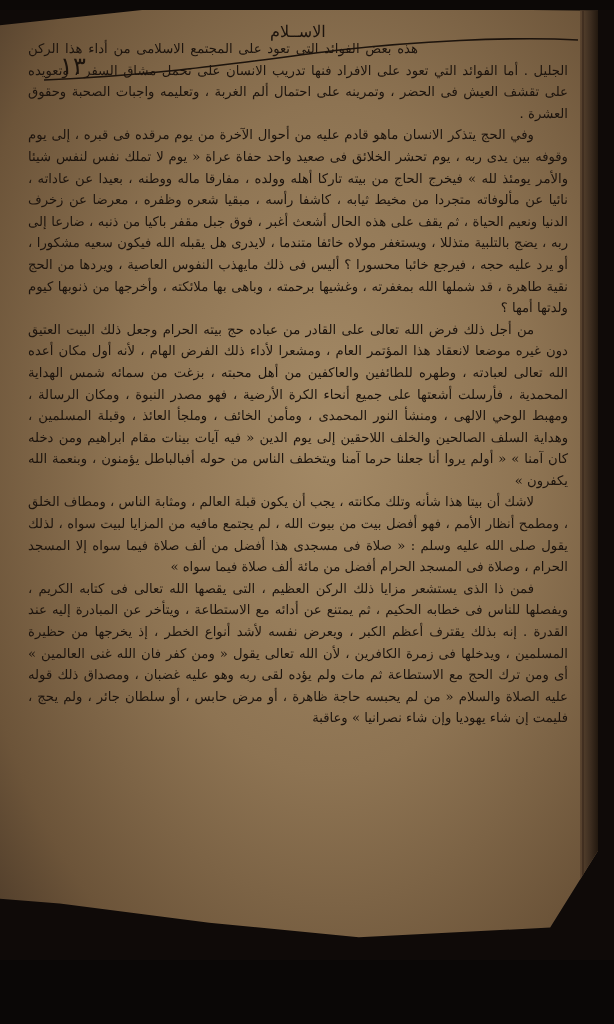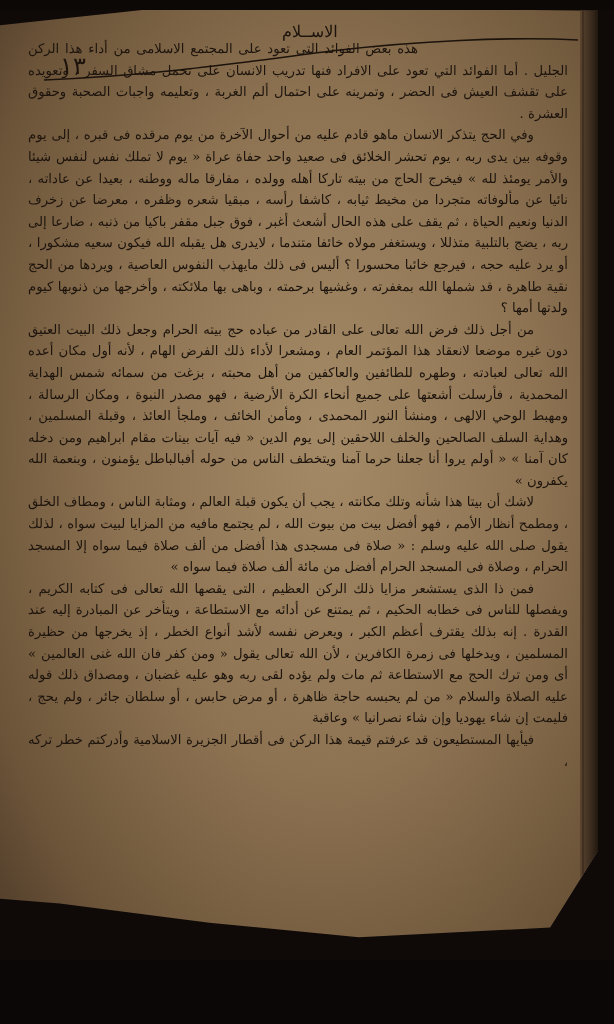--- a/index.html
+++ b/index.html
@@ -25,21 +25,20 @@
   }
   .top-shadow {
     position:absolute; left:0; top:0; width:614px; height:10px; background:#0c0806;
   }
   .header {
     position:absolute; left:40px; top:8px; width:530px; height:62px;
   }
   .running-title {
     position:absolute; left:230px; top:8px; font-size:16px; color:#1c130c;
     direction:rtl;
-    margin-left:12px;
   }
   .page-number {
     position:absolute; left:20px; top:38px; font-size:24px; color:#1c130c;
   }
   .header-rule {
     position:absolute; left:0; top:0; width:540px; height:70px;
   }
   .text {
     position:absolute; left:28px; top:32px; width:540px;
     direction:rtl; text-align:justify;
@@ -66,18 +65,17 @@
     <span class="running-title">الاســلام</span>
     <span class="page-number">١٣</span>
   </div>
 
   <div class="text">
     <p class="para first">هذه بعض الفوائد التى تعود على المجتمع الاسلامى من أداء هذا الركن الجليل . أما الفوائد التي تعود على الافراد فنها تدريب الانسان على تحمل مشاق السفر ، وتعويده على تقشف العيش فى الحضر ، وتمرينه على احتمال ألم الغربة ، وتعليمه واجبات الصحبة وحقوق العشرة .</p>
     <p class="para">وفي الحج يتذكر الانسان ماهو قادم عليه من أحوال الآخرة من يوم مرقده فى قبره ، إلى يوم وقوفه بين يدى ربه ، يوم تحشر الخلائق فى صعيد واحد حفاة عراة « يوم لا تملك نفس لنفس شيئا والأمر يومئذ لله » فيخرج الحاج من بيته تاركا أهله وولده ، مفارقا ماله ووطنه ، بعيدا عن عاداته ، نائيا عن مألوفاته متجردا من مخيط ثيابه ، كاشفا رأسه ، مبقيا شعره وظفره ، معرضا عن زخرف الدنيا ونعيم الحياة ، ثم يقف على هذه الحال أشعث أغبر ، فوق جبل مقفر باكيا من ذنبه ، ضارعا إلى ربه ، يضج بالتلبية متذللا ، ويستغفر مولاه خائفا متندما ، لايدرى هل يقبله الله فيكون سعيه مشكورا ، أو يرد عليه حجه ، فيرجع خائبا محسورا ؟ أليس فى ذلك مايهذب النفوس العاصية ، ويردها من الحج نقية طاهرة ، قد شملها الله بمغفرته ، وغشيها برحمته ، وباهى بها ملائكته ، وأخرجها من ذنوبها كيوم ولدتها أمها ؟</p>
     <p class="para">من أجل ذلك فرض الله تعالى على القادر من عباده حج بيته الحرام وجعل ذلك البيت العتيق دون غيره موضعا لانعقاد هذا المؤتمر العام ، ومشعرا لأداء ذلك الفرض الهام ، لأنه أول مكان أعده الله تعالى لعبادته ، وطهره للطائفين والعاكفين من أهل محبته ، بزغت من سمائه شمس الهداية المحمدية ، فأرسلت أشعتها على جميع أنحاء الكرة الأرضية ، فهو مصدر النبوة ، ومكان الرسالة ، ومهبط الوحي الالهى ، ومنشأ النور المحمدى ، ومأمن الخائف ، وملجأ العائذ ، وقبلة المسلمين ، وهداية السلف الصالحين والخلف اللاحقين إلى يوم الدين « فيه آيات بينات مقام ابراهيم ومن دخله كان آمنا » « أولم يروا أنا جعلنا حرما آمنا ويتخطف الناس من حوله أفبالباطل يؤمنون ، وبنعمة الله يكفرون »</p>
     <p class="para">لاشك أن بيتا هذا شأنه وتلك مكانته ، يجب أن يكون قبلة العالم ، ومثابة الناس ، ومطاف الخلق ، ومطمح أنظار الأمم ، فهو أفضل بيت من بيوت الله ، لم يجتمع مافيه من المزايا لبيت سواه ، لذلك يقول صلى الله عليه وسلم : « صلاة فى مسجدى هذا أفضل من ألف صلاة فيما سواه إلا المسجد الحرام ، وصلاة فى المسجد الحرام أفضل من مائة ألف صلاة فيما سواه »</p>
     <p class="para">فمن ذا الذى يستشعر مزايا ذلك الركن العظيم ، التى يقصها الله تعالى فى كتابه الكريم ، ويفصلها للناس فى خطابه الحكيم ، ثم يمتنع عن أدائه مع الاستطاعة ، ويتأخر عن المبادرة إليه عند القدرة . إنه بذلك يقترف أعظم الكبر ، ويعرض نفسه لأشد أنواع الخطر ، إذ يخرجها من حظيرة المسلمين ، ويدخلها فى زمرة الكافرين ، لأن الله تعالى يقول « ومن كفر فان الله غنى العالمين » أى ومن ترك الحج مع الاستطاعة ثم مات ولم يؤده لقى ربه وهو عليه غضبان ، ومصداق ذلك قوله عليه الصلاة والسلام « من لم يحبسه حاجة ظاهرة ، أو مرض حابس ، أو سلطان جائر ، ولم يحج ، فليمت إن شاء يهوديا وإن شاء نصرانيا » وعاقبة</p>
-    <p class="para">فيأيها المستطيعون قد عرفتم قيمة هذا الركن فى أقطار الجزيرة الاسلامية وأدركتم خطر تركه ،</p>
   </div>
 </div>
 
 <div class="top-shadow"></div>
 <div class="bottom-dark"></div>
 
 </body></html>

